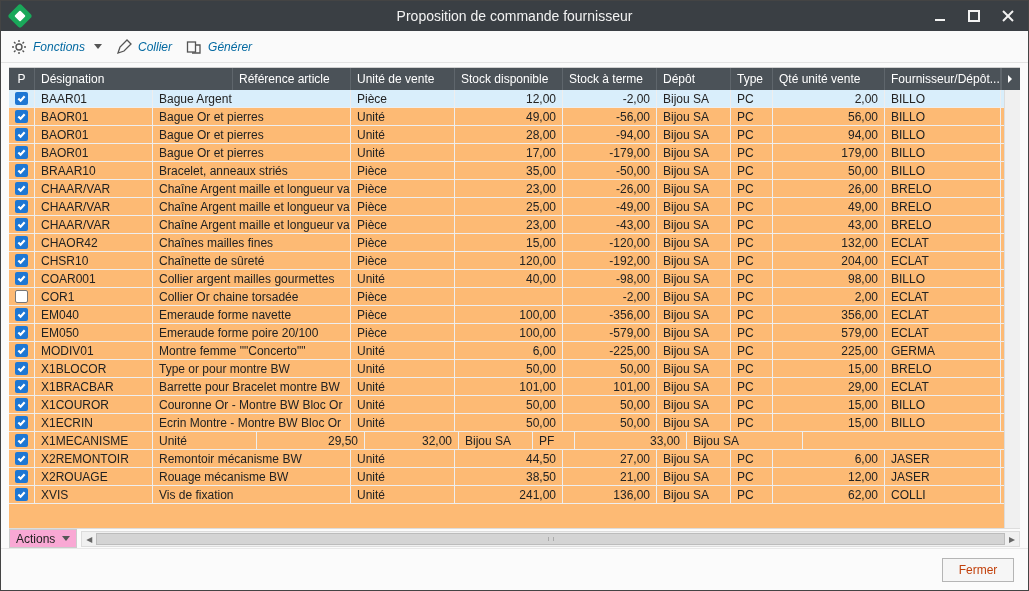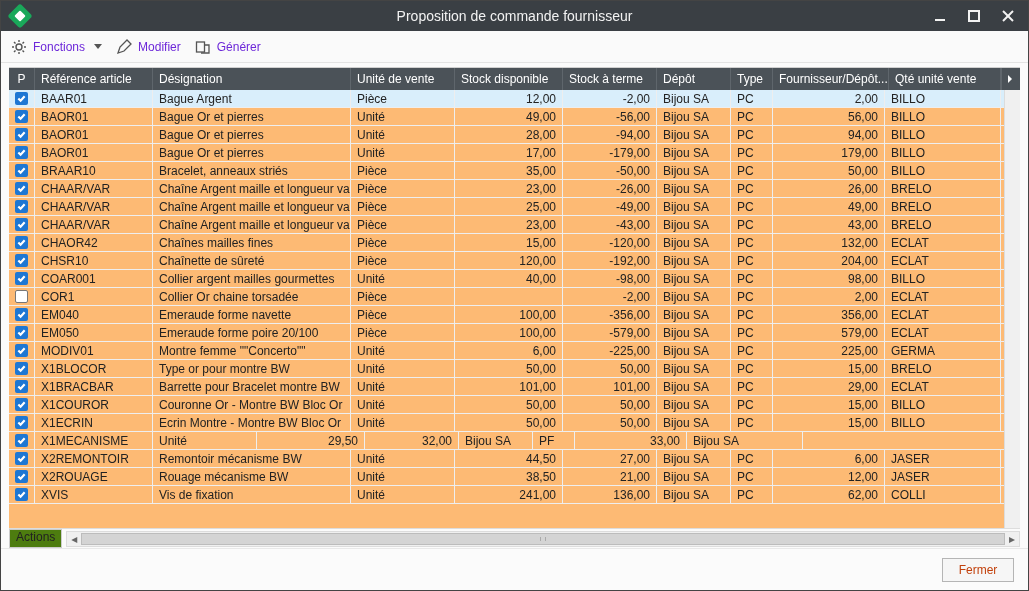--- a/index.html
+++ b/index.html
@@ -6,38 +6,38 @@
   html, body { width: 1029px; height: 591px; font-family: "Segoe UI", Tahoma, sans-serif; font-size: 12px; color: #222; background: #fff; overflow: hidden; }
   .window { width: 1029px; height: 591px; display: flex; flex-direction: column; border: 1px solid #444; background: #fbfbfb; }
   .titlebar { height: 30px; background: #3a3f44; color: #f2f2f2; display: flex; align-items: center; padding: 0 6px; position: relative; }
   .title-icon { width: 18px; height: 18px; background: #1aa85a; transform: rotate(45deg); border-radius: 3px; margin: 0 8px 0 4px; flex-shrink:0;}
   .title-icon::after { content:""; display:block; width:8px; height:8px; background:#fff; margin:5px auto 0; border-radius:1px; transform:rotate(0deg);}
   .title-text { position:absolute; left:0; right:0; text-align:center; font-size:14px; pointer-events:none;}
   .win-controls { margin-left:auto; display:flex; gap:6px; align-items:center;}
   .win-btn { width:28px; height:22px; display:flex; align-items:center; justify-content:center; color:#f2f2f2; cursor:pointer;}
   .win-btn svg { width:14px; height:14px; stroke:#f2f2f2; stroke-width:2; fill:none;}
   .toolbar { height:32px; display:flex; align-items:center; gap:14px; padding:0 10px; background:#fafafa; border-bottom:1px solid #e3e3e3;}
-  .tb-btn { display:flex; align-items:center; gap:6px; cursor:pointer; color:#6d28d9;}
+  .tb-btn { display:flex; align-items:center; gap:6px; cursor:pointer; color:#0369a1;font-style:italic;}
   .tb-icon { width:16px; height:16px; display:inline-block;}
   .tb-dd { width:0; height:0; border-left:4px solid transparent; border-right:4px solid transparent; border-top:5px solid #555; margin-left:3px;}
   .grid-wrap { flex:1; overflow:hidden; border-top:1px solid #d0d0d0; margin:4px 8px 0 8px; position:relative; display:flex; flex-direction:column;}
   .grid-head { display:flex; background:#4b5258; color:#fff; height:22px; font-size:12px;}
   .gh { border-right:1px solid #5f666c; display:flex; align-items:center; padding:0 6px; overflow:hidden; white-space:nowrap; text-overflow:ellipsis;}
   .gh-right { width:16px; background:#4b5258; display:flex; align-items:center; justify-content:center; color:#fff; border-left:1px solid #5f666c;}
   .grid-body { flex:1; overflow-y:auto; background:#fdba74; position:relative;}
   .row { display:flex; height:18px; align-items:stretch; border-bottom:1px solid #eee;}
   .row.sel { background:#d9eefb;}
   .cell { border-right:1px solid #eee; padding:0 6px; display:flex; align-items:center; overflow:hidden; white-space:nowrap; text-overflow:ellipsis;}
   .cell.num { justify-content:flex-end;}
   .chk { width:13px; height:13px; background:#1e77d3; border-radius:2px; display:flex; align-items:center; justify-content:center;}
   .chk svg{ width:9px; height:9px; stroke:#fff; stroke-width:2.4; fill:none;}
   .chk.empty{ background:#fff; border:1px solid #777;}
   .vscroll { position:absolute; right:0; top:22px; bottom:0; width:16px; background:#f0f0f0; border-left:1px solid #dcdcdc;}
   .footer-bar { height:20px; display:flex; align-items:center; margin:0 8px; border-top:1px solid #ddd;}
-  .actions-btn { display:flex; align-items:center; padding:0 6px; height:100%; border:1px solid #ccc; background:#4d7c0f; cursor:pointer; gap:4px;flex-direction:column;}
+  .actions-btn { display:flex; align-items:center; padding:0 6px; height:100%; border:1px solid #ccc; background:#f9a8d4; cursor:pointer; gap:4px;}
   .hscroll { flex:1; height:16px; background:#f0f0f0; border:1px solid #dcdcdc; position:relative; margin-left:4px;}
   .h-thumb { position:absolute; left:14px; right:14px; top:1px; bottom:1px; background:#d4d4d4; border:1px solid #bcbcbc;}
   .h-arrow { position:absolute; top:0; bottom:0; width:14px; display:flex; align-items:center; justify-content:center; color:#666;}
   .h-arrow.l{left:0;} .h-arrow.r{right:0;}
   .h-notch{position:absolute; left:50%; top:3px; bottom:3px; width:6px; margin-left:-3px; border-left:1px solid #aaa; border-right:1px solid #aaa;}
   .bottom-bar { height:42px; display:flex; align-items:center; justify-content:flex-end; padding:0 14px; background:#fbfbfb; border-top:1px solid #e8e8e8;}
   .close-btn { min-width:72px; height:24px; background:#f6f6f6; border:1px solid #b5b5b5; display:flex; align-items:center; justify-content:center; cursor:pointer; font-size:12px; color:#c2410c;}
   
   .c0{width:26px; justify-content:center; padding:0;}
   .c1{width:118px;}
@@ -97,45 +97,45 @@
       </span>
       <span>Fonctions</span>
       <span class="tb-dd"></span>
     </div>
     <div class="tb-btn">
       <span class="tb-icon">
         <svg viewBox="0 0 16 16" width="16" height="16">
             <path d="M2 14 L4 8 L11 1 L15 5 L8 12 L2 14 Z" fill="none" stroke="#555" stroke-width="1.3"></path>
           </svg>
       </span>
-      <span>Modifier</span>
+      <span>Collier</span>
     </div>
     <div class="tb-btn">
       <span class="tb-icon">
         <svg viewBox="0 0 16 16" width="16" height="16">
             <rect x="1.5" y="3" width="8" height="10" fill="none" stroke="#555" stroke-width="1.3"></rect>
             <path d="M10 6 L14 6 L14 14 L6 14" fill="none" stroke="#555" stroke-width="1.3"></path>
           </svg>
       </span>
       <span>Générer</span>
     </div>
   </div>
 
   <div class="grid-wrap">
     <div class="grid-head" id="grid-head">
         <div class="gh c0">P</div>
+        <div class="gh c2">Désignation</div>
         <div class="gh c1">Référence article</div>
-        <div class="gh c2">Désignation</div>
         <div class="gh c3">Unité de vente</div>
         <div class="gh c4">Stock disponible</div>
         <div class="gh c5">Stock à terme</div>
         <div class="gh c6">Dépôt</div>
         <div class="gh c7">Type</div>
+        <div class="gh c8">Qté unité vente</div>
         <div class="gh c9">Fournisseur/Dépôt...</div>
-        <div class="gh c8">Qté unité vente</div>
         <div class="gh-right">
           <svg width="8" height="8" viewBox="0 0 8 8">
             <path d="M2 0 L6 4 L2 8 Z" fill="#fff"></path>
           </svg>
         </div>
       </div>
     <div class="grid-body" id="grid-body">
         <div class="row sel">
           <div class="cell c0">
             <div class="chk">

